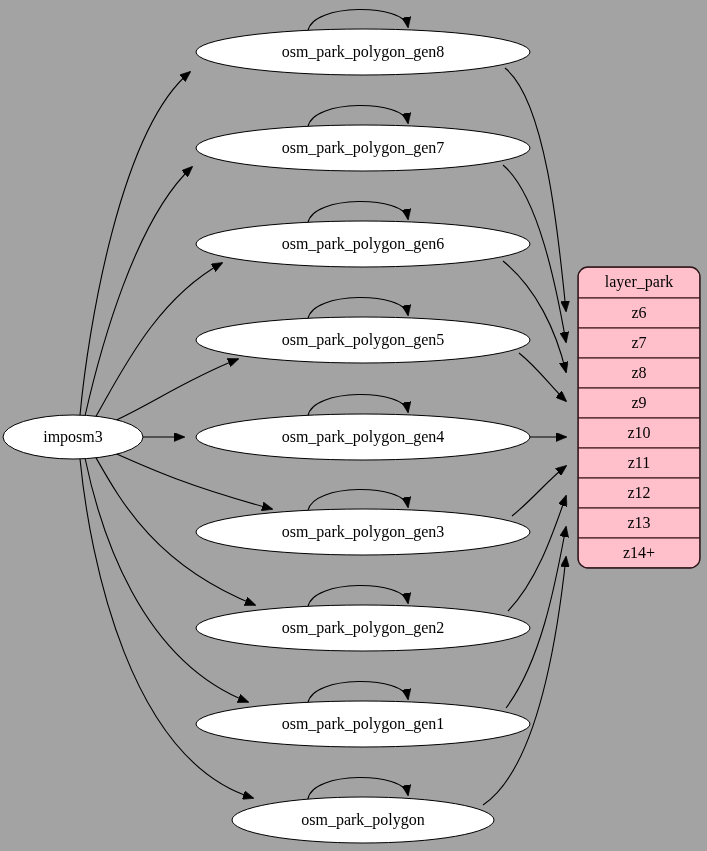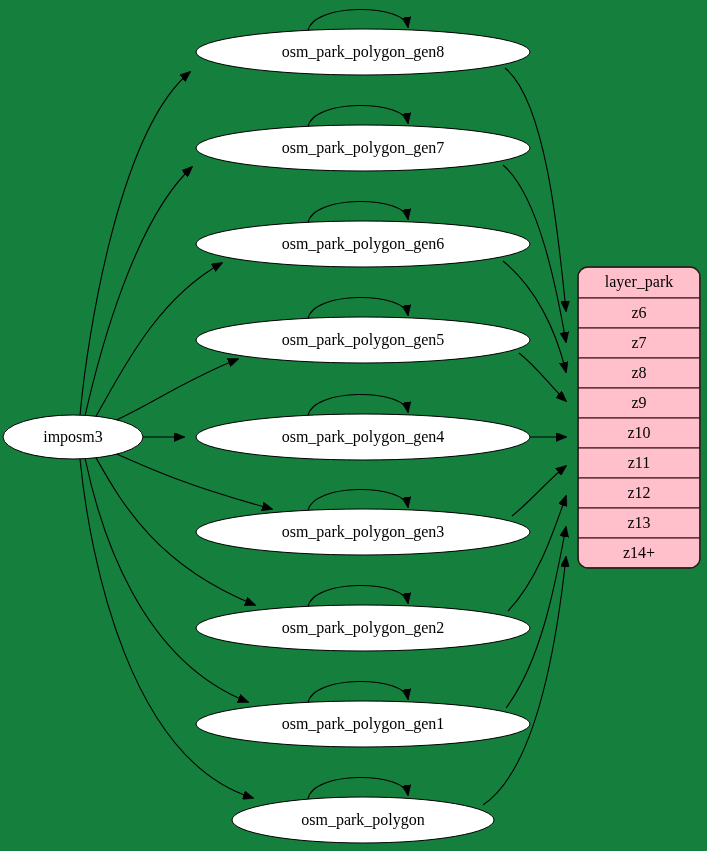--- a/index.html
+++ b/index.html
@@ -4,21 +4,21 @@
 <style>
   html, body {
     margin: 0;
     padding: 0;
     background: #ffffff;
   }
   #canvas {
     position: relative;
     width: 707px;
     height: 851px;
-    background: #15803d;
+    background: #a3a3a3;
     font-family: "Liberation Serif", "DejaVu Serif", serif;
     overflow: hidden;
   }
   svg.graph {
     position: absolute;
     left: 0;
     top: 0;
     width: 707px;
     height: 851px;
   }

